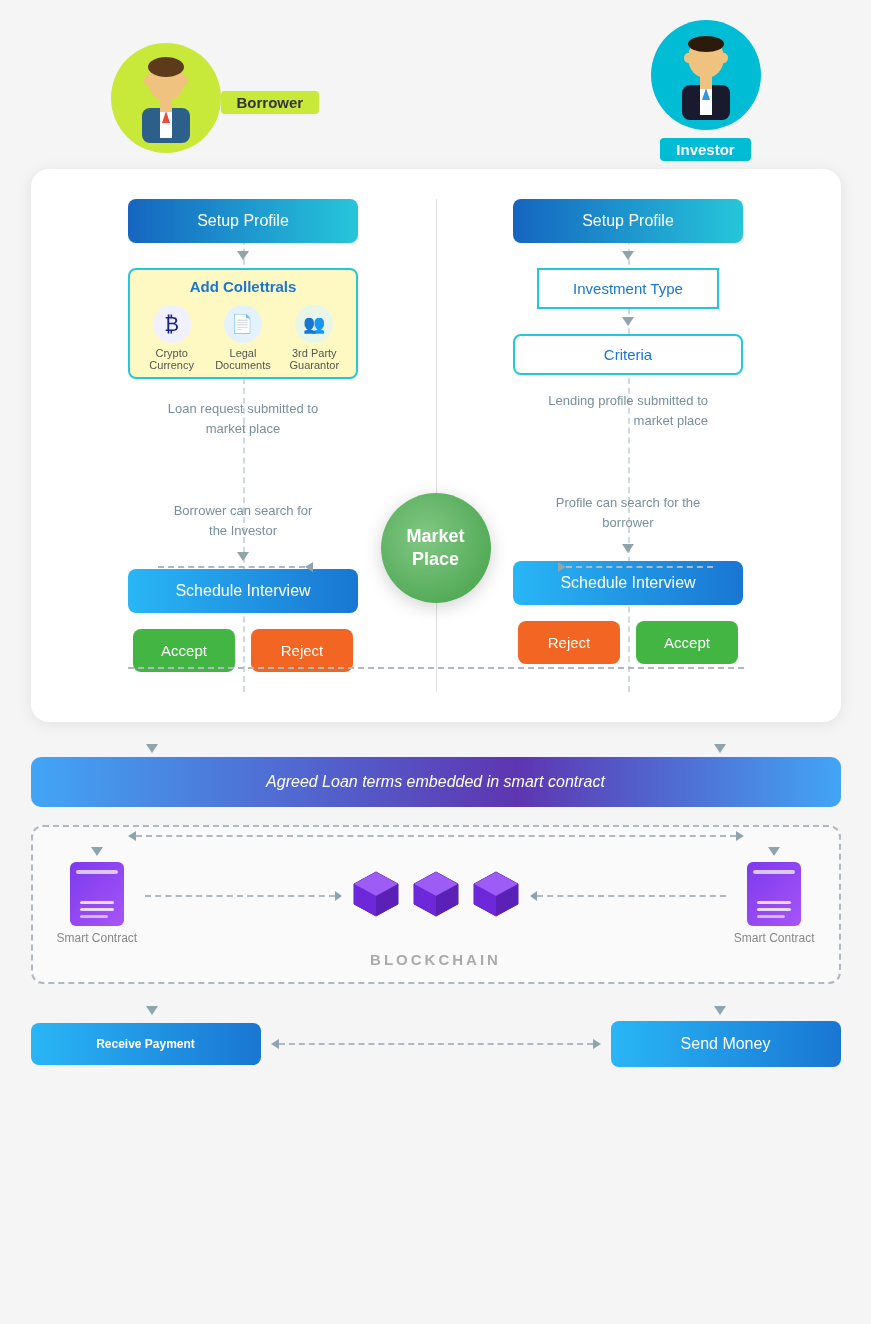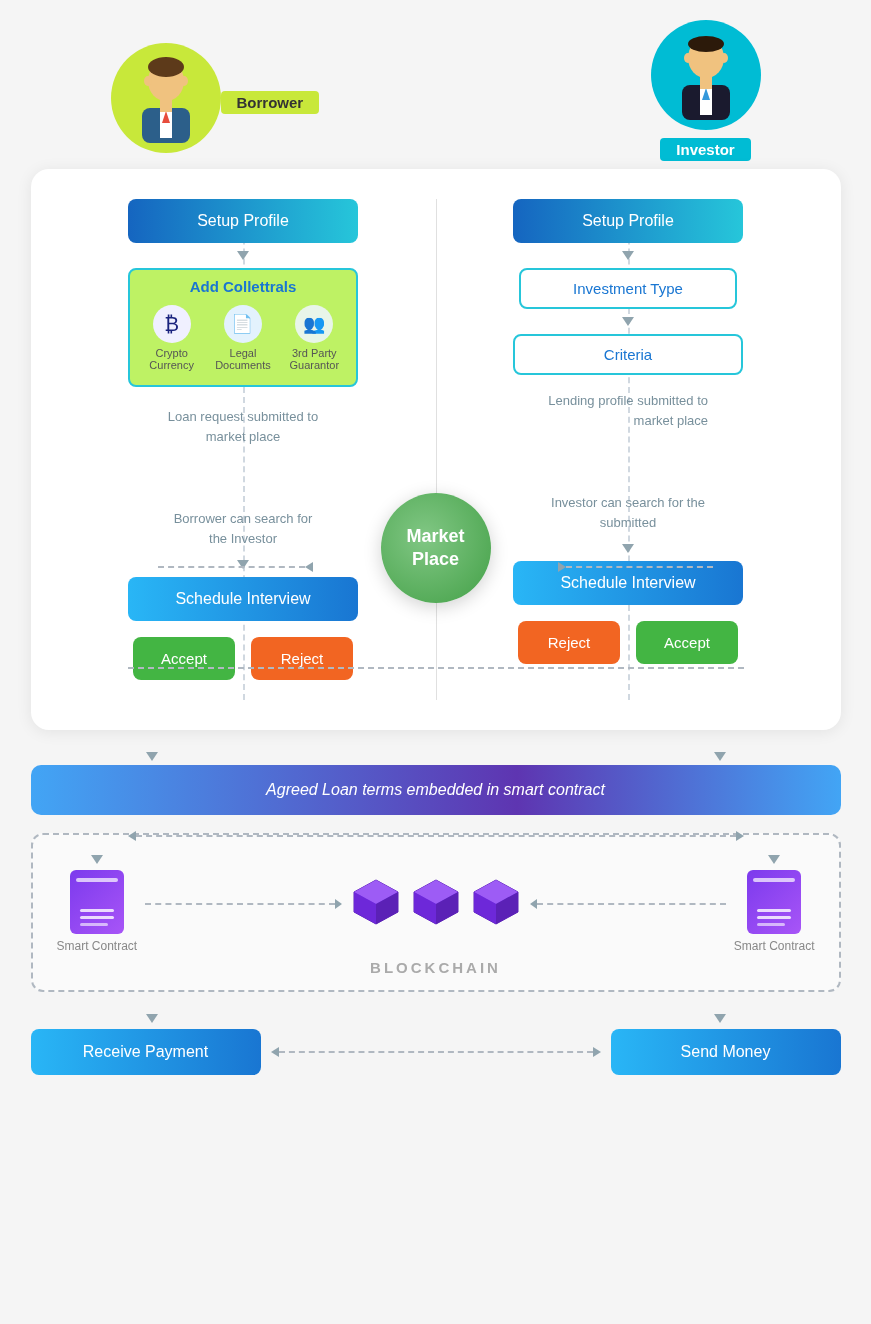--- a/index.html
+++ b/index.html
@@ -84,21 +84,21 @@
     <div style="flex:1;display:flex;flex-direction:column;align-items:center;position:relative;padding:0 14px;">
 
       <div style="position:absolute;left:50%;top:0;bottom:0;border-left:2px dashed #d0d8e0;z-index:0;"></div>
 
       <button style="background:linear-gradient(90deg,#1565c0,#26c6da);color:#fff;border:none;border-radius:8px;padding:13px 0;width:230px;font-size:16px;font-weight:500;text-align:center;cursor:pointer;position:relative;z-index:1;">Setup Profile</button>
 
       <div class="gap8"></div>
       <div class="arrow-down-small el-z"></div>
       <div class="gap8"></div>
 
-      <div style="border:2px solid #26c6da;border-radius:8px;width:230px;padding:8px 6px 14px 6px;position:relative;z-index:1;background:#bef264;">
+      <div style="border:2px solid #26c6da;border-radius:8px;width:230px;padding:8px 6px 6px 6px;position:relative;z-index:1;background:#fef9c3;">
         <div style="color:#1976d2;font-size:15px;font-weight:600;text-align:center;margin-bottom:10px;">Add Collettrals</div>
         <div style="display:flex;justify-content:space-around;">
 
           <div style="display:flex;flex-direction:column;align-items:center;font-size:11px;color:#555;text-align:center;width:62px;">
             <div style="width:38px;height:38px;border-radius:50%;background:#f0f0ff;display:flex;align-items:center;justify-content:center;margin-bottom:4px;font-size:20px;color:#1a237e;">₿</div>
             <span>Crypto Currency</span>
           </div>
 
           <div style="display:flex;flex-direction:column;align-items:center;font-size:11px;color:#555;text-align:center;width:62px;">
             <div style="width:38px;height:38px;border-radius:50%;background:#e3f2fd;display:flex;align-items:center;justify-content:center;margin-bottom:4px;font-size:18px;color:#1565c0;">📄</div>
@@ -139,35 +139,35 @@
     <div style="flex:1;display:flex;flex-direction:column;align-items:center;position:relative;padding:0 14px;">
 
       <div style="position:absolute;left:50%;top:0;bottom:0;border-left:2px dashed #d0d8e0;z-index:0;"></div>
 
       <button style="background:linear-gradient(90deg,#1565c0,#26c6da);color:#fff;border:none;border-radius:8px;padding:13px 0;width:230px;font-size:16px;font-weight:500;text-align:center;cursor:pointer;position:relative;z-index:1;">Setup Profile</button>
 
       <div class="gap8"></div>
       <div class="arrow-down-small el-z"></div>
       <div class="gap8"></div>
 
-      <button style="background:#fff;color:#1976d2;border:2px solid #26c6da;border-radius:8px;padding:10px 0;width:218px;font-size:15px;font-weight:500;cursor:pointer;position:relative;z-index:1;">Investment Type</button>
+      <button style="background:#fff;color:#1976d2;border:2px solid #26c6da;border-radius:0;padding:10px 0;width:182px;font-size:15px;font-weight:500;cursor:pointer;position:relative;z-index:1;">Investment Type</button>
 
       <div class="gap8"></div>
       <div class="arrow-down-small el-z"></div>
       <div class="gap8"></div>
 
       <button style="background:#fff;color:#1976d2;border:2px solid #26c6da;border-radius:8px;padding:10px 0;width:230px;font-size:15px;font-weight:500;cursor:pointer;position:relative;z-index:1;">Criteria</button>
 
       <div class="gap12"></div>
 
       <div style="font-size:13px;color:#78909c;text-align:right;width:160px;line-height:1.5;position:relative;z-index:1;margin:4px 16px;">Lending profile submitted to market place</div>
 
       <div style="height:55px;"></div>
 
-      <div style="font-size:13px;color:#78909c;text-align:center;width:160px;line-height:1.5;position:relative;z-index:1;margin:4px 0;">Investor can search for the submitted</div>
+      <div style="font-size:13px;color:#78909c;text-align:center;width:160px;line-height:1.5;position:relative;z-index:1;margin:4px 0;">Profile can search for the borrower</div>
 
       <div class="gap8"></div>
       <div class="arrow-down-small el-z"></div>
       <div class="gap8"></div>
 
       <button style="background:linear-gradient(90deg,#29b6f6,#1976d2);color:#fff;border:none;border-radius:8px;padding:13px 0;width:230px;font-size:16px;font-weight:500;cursor:pointer;position:relative;z-index:1;">Schedule Interview</button>
 
       <div class="gap16"></div>
 
       <div style="display:flex;gap:16px;position:relative;z-index:1;">
@@ -288,21 +288,21 @@
 
   <div style="font-size:15px;color:#aaa;font-weight:600;letter-spacing:3px;margin-top:6px;">BLOCKCHAIN</div>
 </div>
 
 <div style="width:100%;max-width:810px;display:flex;justify-content:space-between;padding:0 115px;margin-bottom:6px;">
   <div class="arrow-down-small"></div>
   <div class="arrow-down-small"></div>
 </div>
 
 <div style="display:flex;justify-content:space-between;width:100%;max-width:810px;align-items:center;">
-  <button style="background:linear-gradient(90deg,#29b6f6,#1976d2);color:#fff;border:none;border-radius:8px;padding:14px 0;width:230px;font-size:16px;font-weight:400;cursor:pointer;">Receive Payment</button>
+  <button style="background:linear-gradient(90deg,#29b6f6,#1976d2);color:#fff;border:none;border-radius:8px;padding:14px 0;width:230px;font-size:12px;font-weight:700;cursor:pointer;">Receive Payment</button>
 
   <div style="flex:1;display:flex;align-items:center;justify-content:center;padding:0 10px;">
     <div style="width:0;height:0;border-top:5px solid transparent;border-bottom:5px solid transparent;border-right:8px solid #90a4ae;"></div>
     <div style="border-top:2px dashed #b0b8c1;flex:1;"></div>
     <div style="width:0;height:0;border-top:5px solid transparent;border-bottom:5px solid transparent;border-left:8px solid #90a4ae;"></div>
   </div>
 
   <button style="background:linear-gradient(90deg,#29b6f6,#1976d2);color:#fff;border:none;border-radius:8px;padding:14px 0;width:230px;font-size:16px;font-weight:500;cursor:pointer;">Send Money</button>
 </div>
 

